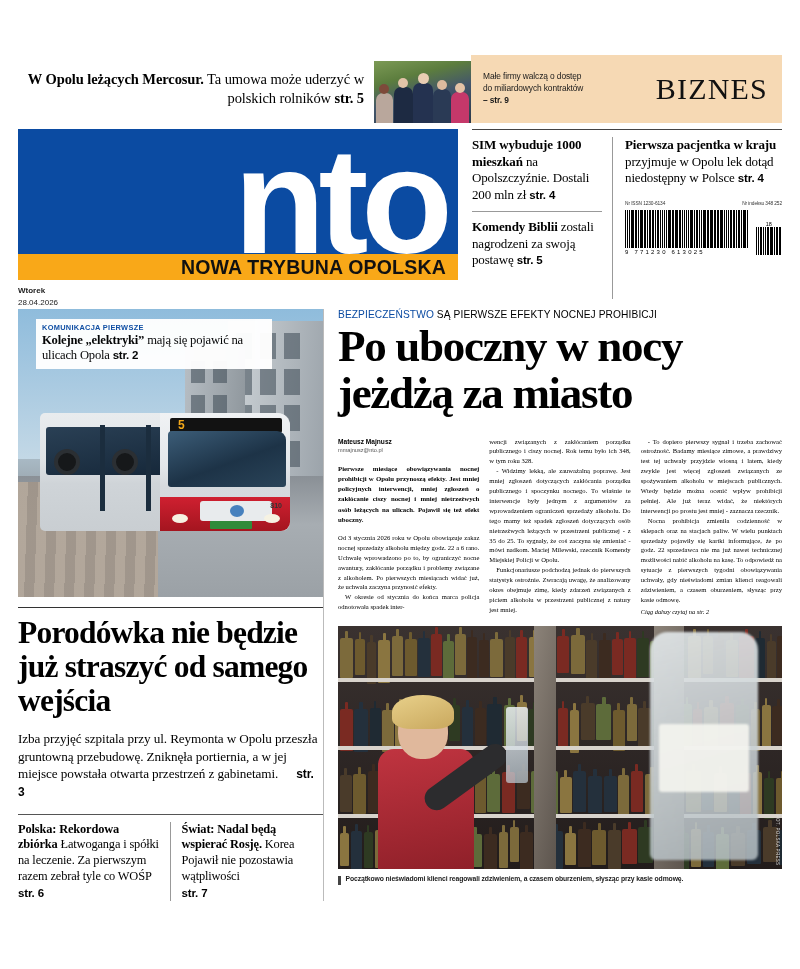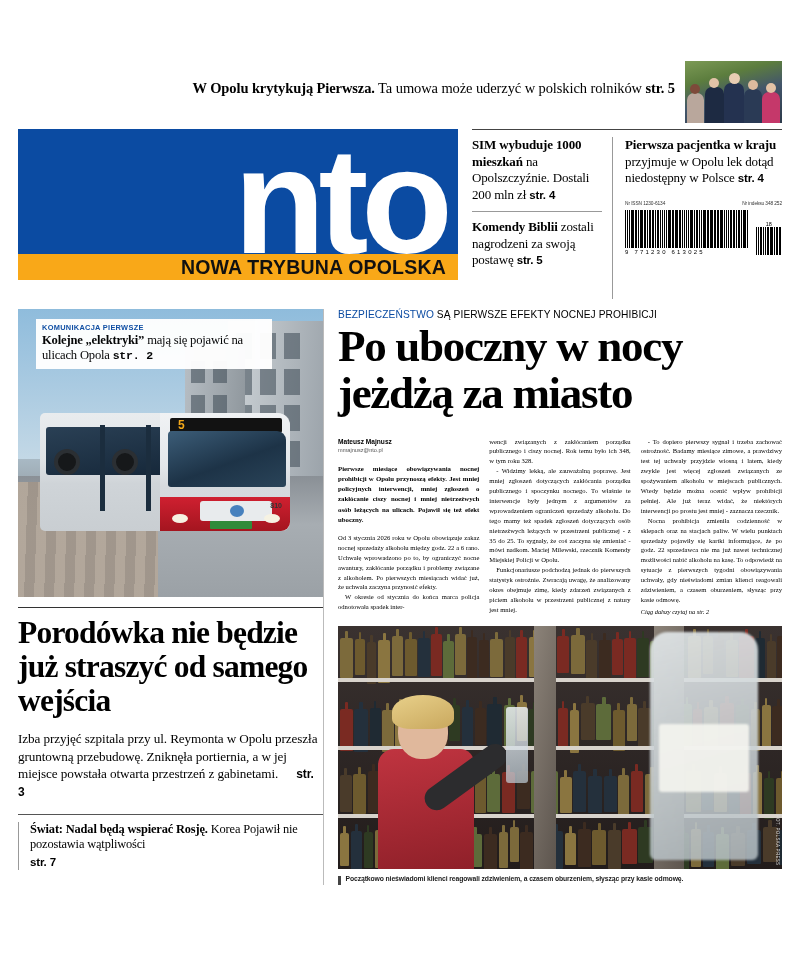--- a/index.html
+++ b/index.html
@@ -192,21 +192,21 @@
   .bus-callout {
     position:absolute; left:18px; top:10px; width:236px; background:#fff;
     padding:4px 6px 5px; opacity:0.97;
   }
   .kicker-blue {
     font-family:"Liberation Sans", sans-serif; font-weight:bold; font-size:7.4px;
     color:#0b4ba2; letter-spacing:0.3px; margin-bottom:1px;
   }
   .callout-txt { font-size:12.6px; line-height:1.22; letter-spacing:-0.2px; }
   .callout-txt b { font-weight:bold; }
-  .callout-txt .str { font-family:Liberation Mono, monospace; font-weight:bold; font-size:11.5px; }
+  .callout-txt .str { font-family:Liberation Sans, sans-serif; font-weight:bold; font-size:11.5px; }
 
   
   .rule-thick { border-top:1.6px solid #333; margin:10px 0 8px; }
   .h-porod {
     font-size:31.5px; line-height:1.08; font-weight:bold; letter-spacing:-0.8px;
   }
   .lede-porod {
     font-size:13.2px; line-height:1.34; margin-top:12px; letter-spacing:-0.1px;
   }
   .lede-porod .str {
@@ -304,50 +304,62 @@
   }
 </style>
 </head>
 <body>
 
 <div class="page">
 
   <div class="topstrip">
     <div class="topstrip-left">
       <div class="l1">
-        <b>W Opolu krytykują Pierwsza.</b><span> Ta umowa może uderzyć w polskich rolników </span><b>str. 5</b>
+        <b>W Opolu leżących Mercosur.</b><span> Ta umowa może uderzyć w polskich rolników </span><b>str. 5</b>
       </div>
     </div>
     <div class="topstrip-photo">
       <div class="tp-people">
         <div class="tp-p" style="left:2px;width:17px;height:30px;background:#b9a79c;"></div>
         <div class="tp-head" style="left:5px;bottom:29px;width:10px;height:10px;background:#7d4a3a;"></div>
         <div class="tp-p" style="left:20px;width:19px;height:36px;background:#1d2a42;"></div>
         <div class="tp-head" style="left:24px;bottom:35px;width:10px;height:10px;background:#e2c3a8;"></div>
         <div class="tp-p" style="left:39px;width:20px;height:40px;background:#243250;"></div>
         <div class="tp-head" style="left:44px;bottom:39px;width:11px;height:11px;background:#e8cdb3;"></div>
         <div class="tp-p" style="left:59px;width:18px;height:34px;background:#2a3a55;"></div>
         <div class="tp-head" style="left:63px;bottom:33px;width:10px;height:10px;background:#dcbb9e;"></div>
         <div class="tp-p" style="left:77px;width:18px;height:31px;background:#c5386a;"></div>
         <div class="tp-head" style="left:81px;bottom:30px;width:10px;height:10px;background:#e3c2a6;"></div>
       </div>
 
     </div>
+    <div class="biznes-box">
+      <div class="biznes-txt">
+        <div>Małe firmy walczą o dostęp</div>
+        <div>do miliardowych kontraktów</div>
+        <div class="pg">– str. 9</div>
+      </div>
+      <div class="biznes-word">BIZNES</div>
+    </div>
   </div>
 
   <div class="masthead-row">
 
     <div class="masthead">
       <div class="mast-blue">
         <div class="nto-logo">nto</div>
       </div>
       <div class="mast-orange">
         <div class="mast-sub">NOWA TRYBUNA OPOLSKA</div>
       </div>
       <div class="mast-foot">
+        <div class="mf-l">
+          <b>Wtorek</b>
+          <div>28.04.2026</div>
+        </div>
       </div>
     </div>
 
     <div class="tright">
       <div class="tright-rule"></div>
       <div class="tr-cols">
         <div class="tr-col left">
           <div class="teaser">
             <b>SIM wybuduje 1000 mieszkań</b><span> na Opolszczyźnie. Dostali 200 mln zł </span><span class="str">str. 4</span>
           </div>
@@ -502,20 +514,24 @@
       <div class="rule-thick"></div>
 
       <div class="h-porod">Porodówka nie będzie już straszyć od samego wejścia</div>
       <div class="lede-porod">
         <span>Izba przyjęć szpitala przy ul. Reymonta w Opolu przeszła gruntowną przebudowę. Zniknęła portiernia, a w jej miejsce powstała otwarta przestrzeń z gabinetami.</span><span class="str">str. 3</span>
       </div>
 
       <div class="rule-mid"></div>
 
       <div class="bot-cols">
+        <div class="bot-col l">
+          <b>Polska: Rekordowa zbiórka</b><span> Łatwoganga i spółki na leczenie. Za pierwszym razem zebrał tyle co WOŚP</span>
+          <span class="str">str. 6</span>
+        </div>
         <div class="bot-col r">
           <b>Świat: Nadal będą wspierać Rosję.</b><span> Korea Pojawił nie pozostawia wątpliwości</span>
           <span class="str">str. 7</span>
         </div>
       </div>
     </div>
 
     <div class="col-right">
       <div class="art-kicker">
         <b>BEZPIECZEŃSTWO</b><span> SĄ PIERWSZE EFEKTY NOCNEJ PROHIBICJI</span>

